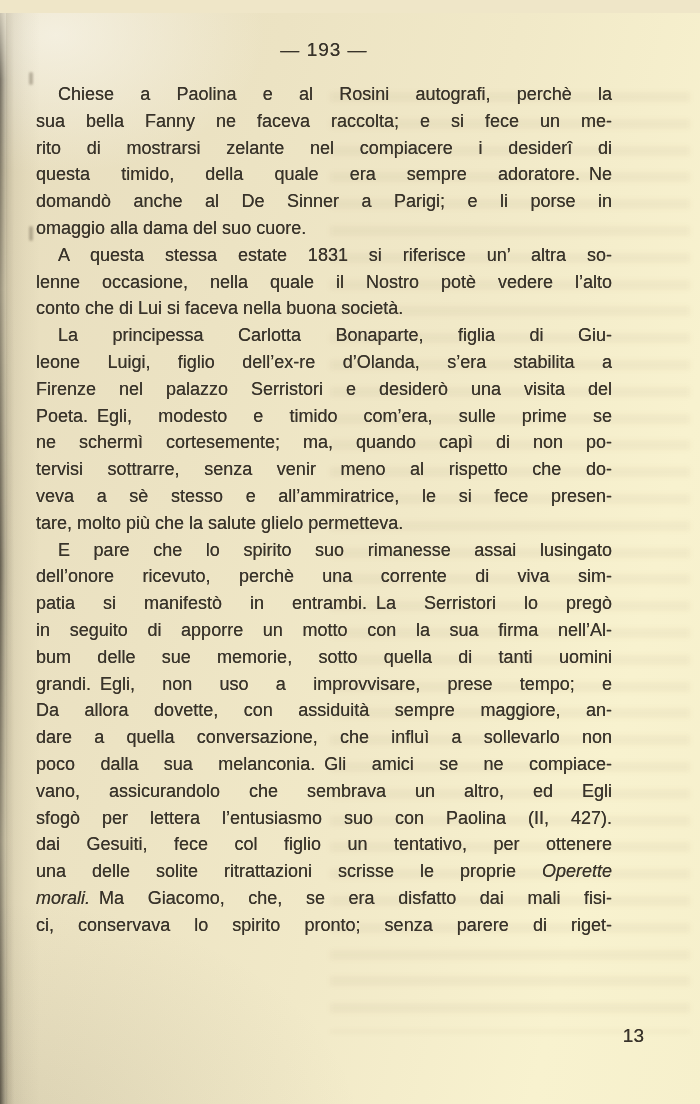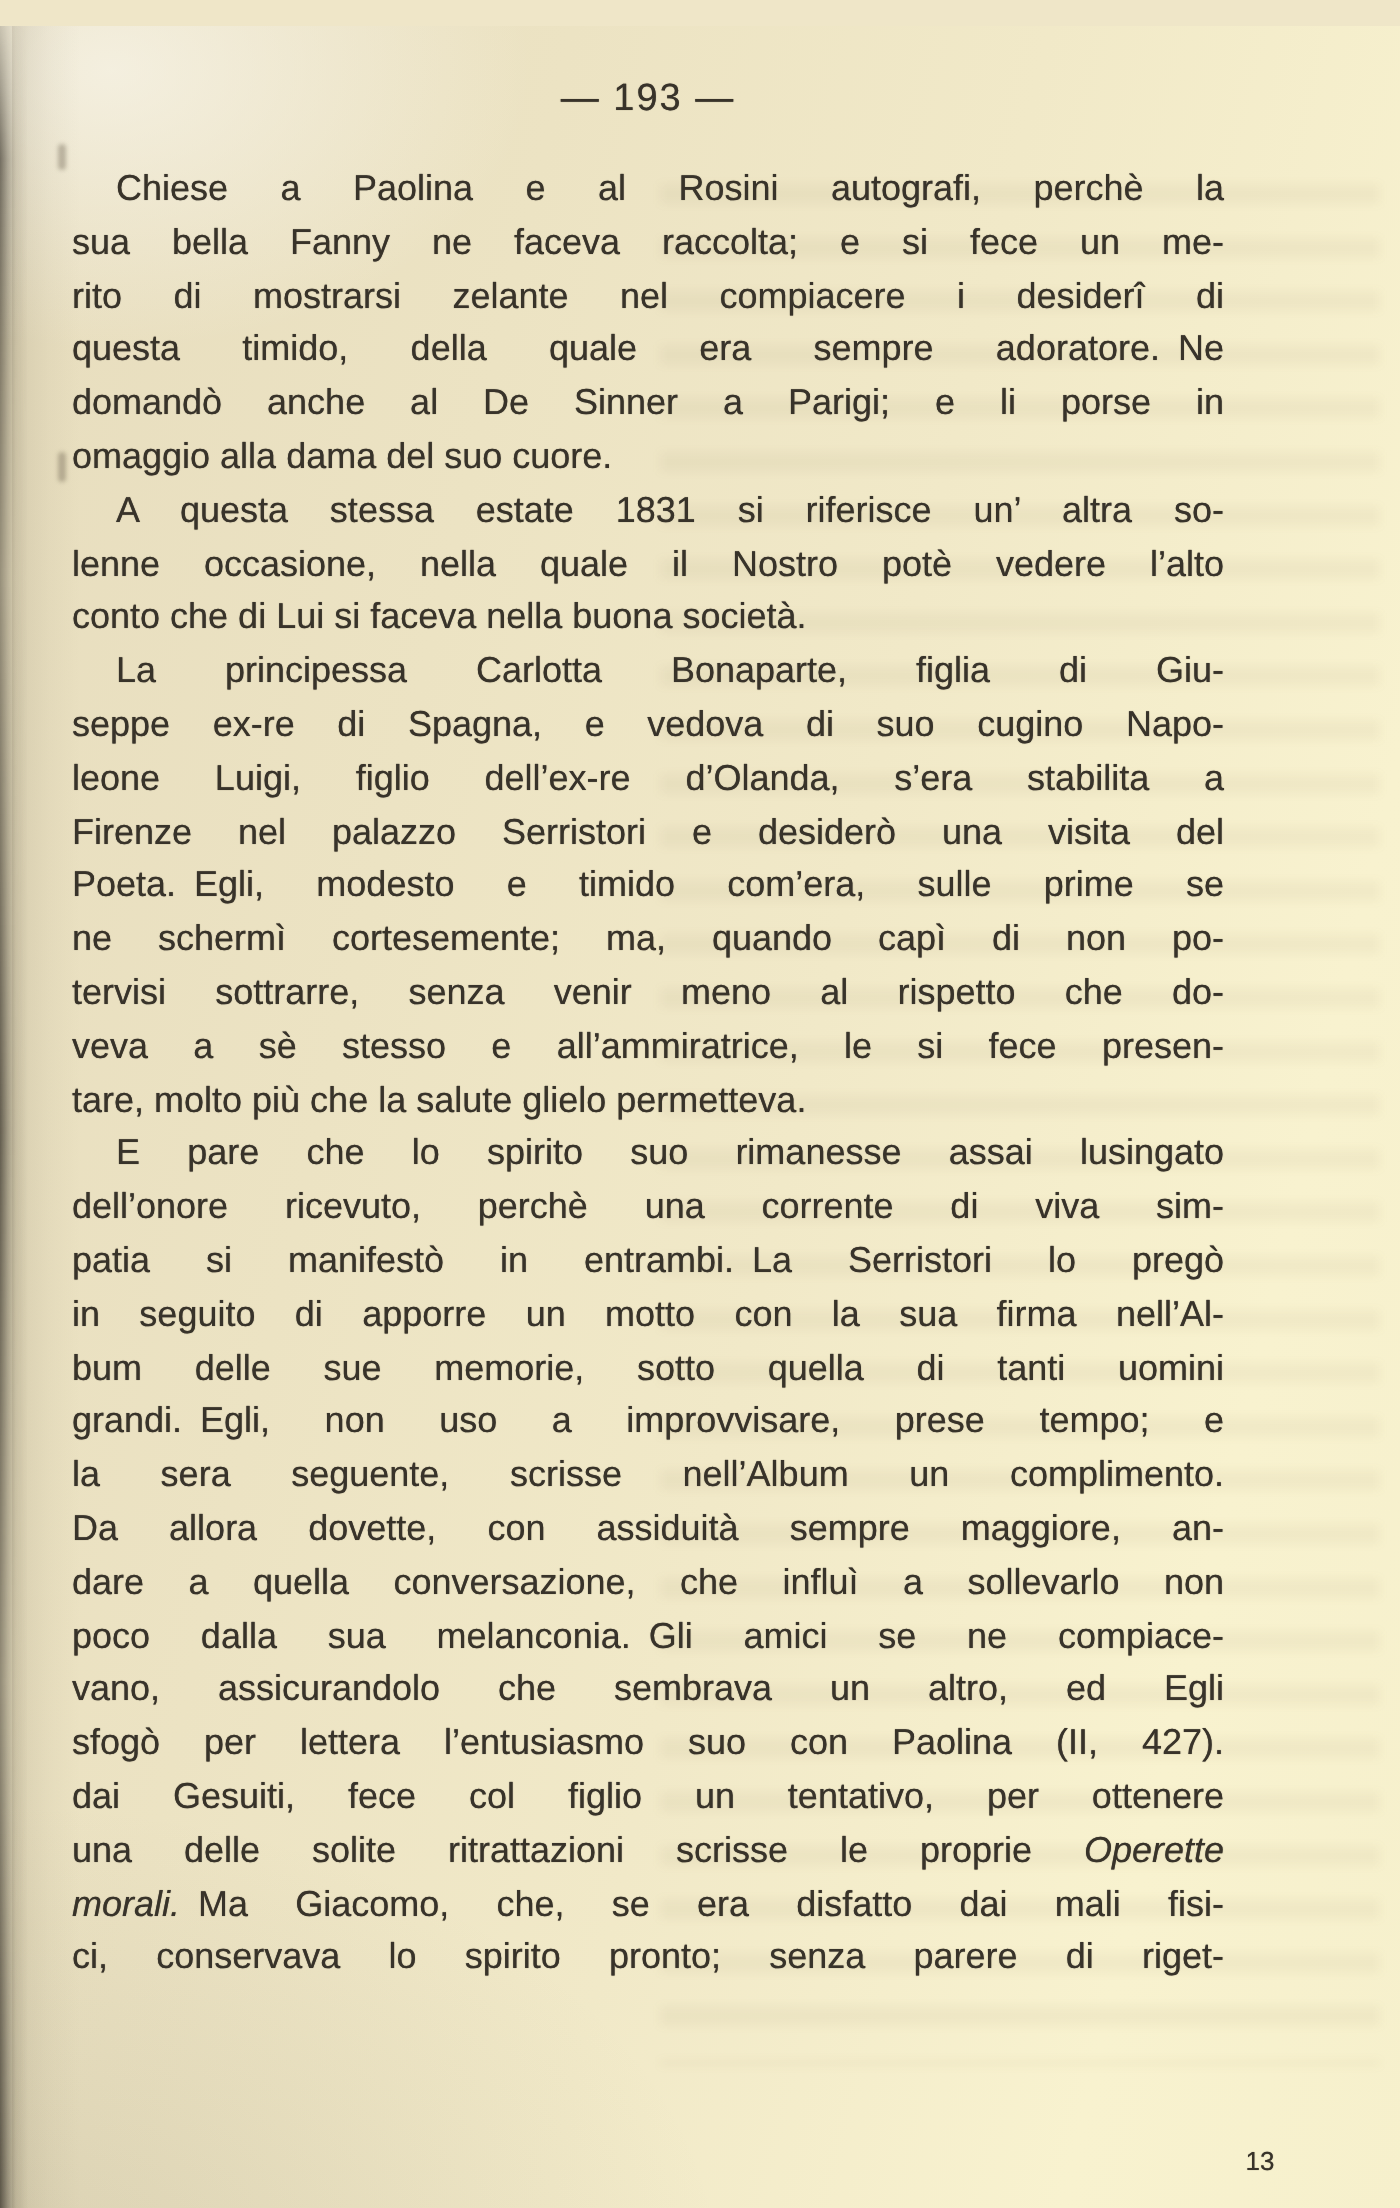--- a/index.html
+++ b/index.html
@@ -80,24 +80,24 @@
     text-align: justify;
     text-align-last: justify;
     text-justify: inter-word;
     white-space: pre-wrap;
     text-shadow: 0 0 0.4px rgba(56,51,42,0.85);
   }
   .line.indent { text-indent: 22px; }
   .line.end { text-align-last: left; }
   .folio {
     position: absolute;
-    left: 616px; top: 1060px;
+    left: 616px; top: 1012px;
     width: 28px;
-    text-align: center;
-    font-size: 13px;
+    text-align: right;
+    font-size: 19px;
     color: #38332a;
     text-shadow: 0 0 0.4px rgba(56,51,42,0.85);
   }
 </style>
 </head>
 <body>
 
 <div class="page">
   <div class="edge-left"></div>
   <div class="gutter-shade"></div>
@@ -109,35 +109,33 @@
       <div class="line indent"><span>Chiese a Paolina e al Rosini autografi, perchè la</span></div>
       <div class="line"><span>sua bella Fanny ne faceva raccolta; e si fece un me-</span></div>
       <div class="line"><span>rito di mostrarsi zelante nel compiacere i desiderî di</span></div>
       <div class="line"><span>questa timido, della quale era sempre adoratore. Ne</span></div>
       <div class="line"><span>domandò anche al De Sinner a Parigi; e li porse in</span></div>
       <div class="line end"><span>omaggio alla dama del suo cuore.</span></div>
       <div class="line indent"><span>A questa stessa estate 1831 si riferisce un’ altra so-</span></div>
       <div class="line"><span>lenne occasione, nella quale il Nostro potè vedere l’alto</span></div>
       <div class="line end"><span>conto che di Lui si faceva nella buona società.</span></div>
       <div class="line indent"><span>La principessa Carlotta Bonaparte, figlia di Giu-</span></div>
-      <div class="line"><span>seppe ex-re di Spagna, e vedova di suo cugino Napo-</span></div>
       <div class="line"><span>leone Luigi, figlio dell’ex-re d’Olanda, s’era stabilita a</span></div>
       <div class="line"><span>Firenze nel palazzo Serristori e desiderò una visita del</span></div>
       <div class="line"><span>Poeta. Egli, modesto e timido com’era, sulle prime se</span></div>
       <div class="line"><span>ne schermì cortesemente; ma, quando capì di non po-</span></div>
       <div class="line"><span>tervisi sottrarre, senza venir meno al rispetto che do-</span></div>
       <div class="line"><span>veva a sè stesso e all’ammiratrice, le si fece presen-</span></div>
       <div class="line end"><span>tare, molto più che la salute glielo permetteva.</span></div>
       <div class="line indent"><span>E pare che lo spirito suo rimanesse assai lusingato</span></div>
       <div class="line"><span>dell’onore ricevuto, perchè una corrente di viva sim-</span></div>
       <div class="line"><span>patia si manifestò in entrambi. La Serristori lo pregò</span></div>
       <div class="line"><span>in seguito di apporre un motto con la sua firma nell’Al-</span></div>
       <div class="line"><span>bum delle sue memorie, sotto quella di tanti uomini</span></div>
       <div class="line"><span>grandi. Egli, non uso a improvvisare, prese tempo; e</span></div>
-      <div class="line"><span>la sera seguente, scrisse nell’Album un complimento.</span></div>
       <div class="line"><span>Da allora dovette, con assiduità sempre maggiore, an-</span></div>
       <div class="line"><span>dare a quella conversazione, che influì a sollevarlo non</span></div>
       <div class="line"><span>poco dalla sua melanconia. Gli amici se ne compiace-</span></div>
       <div class="line"><span>vano, assicurandolo che sembrava un altro, ed Egli</span></div>
       <div class="line"><span>sfogò per lettera l’entusiasmo suo con Paolina (II, 427).</span></div>
       <div class="line"><span>dai Gesuiti, fece col figlio un tentativo, per ottenere</span></div>
       <div class="line"><span>una delle solite ritrattazioni scrisse le proprie </span><i>Operette</i></div>
       <div class="line"><i>morali.</i><span> Ma Giacomo, che, se era disfatto dai mali fisi-</span></div>
       <div class="line"><span>ci, conservava lo spirito pronto; senza parere di riget-</span></div>
     </div>

